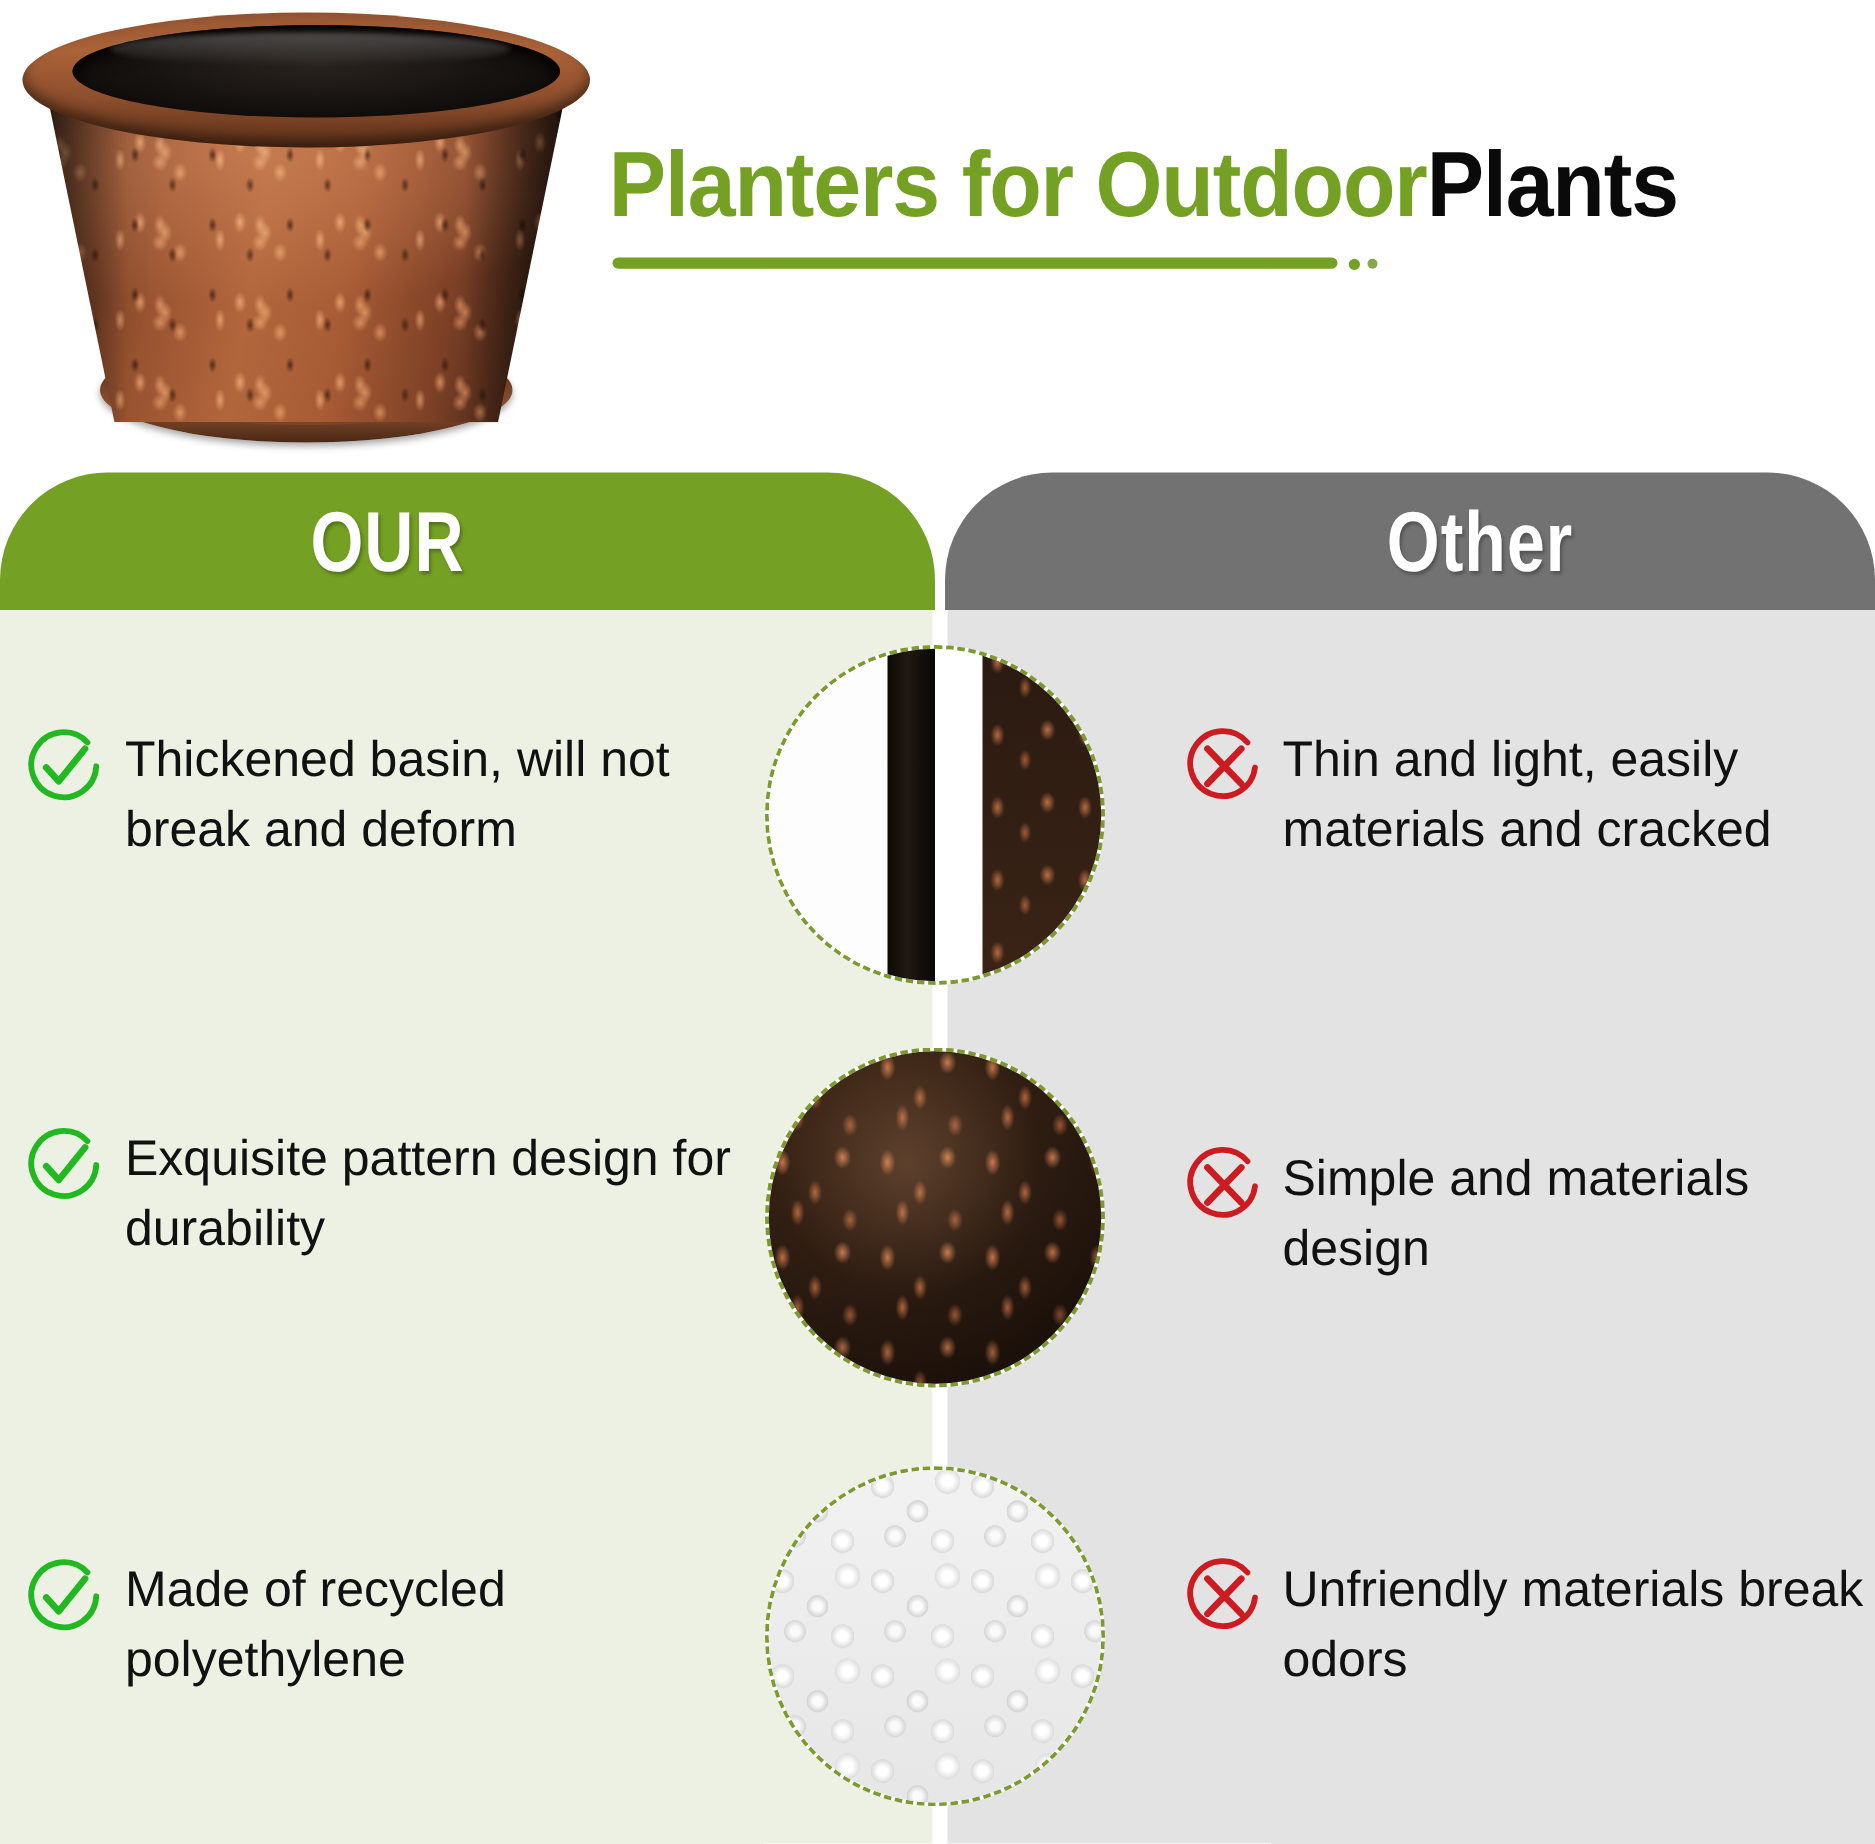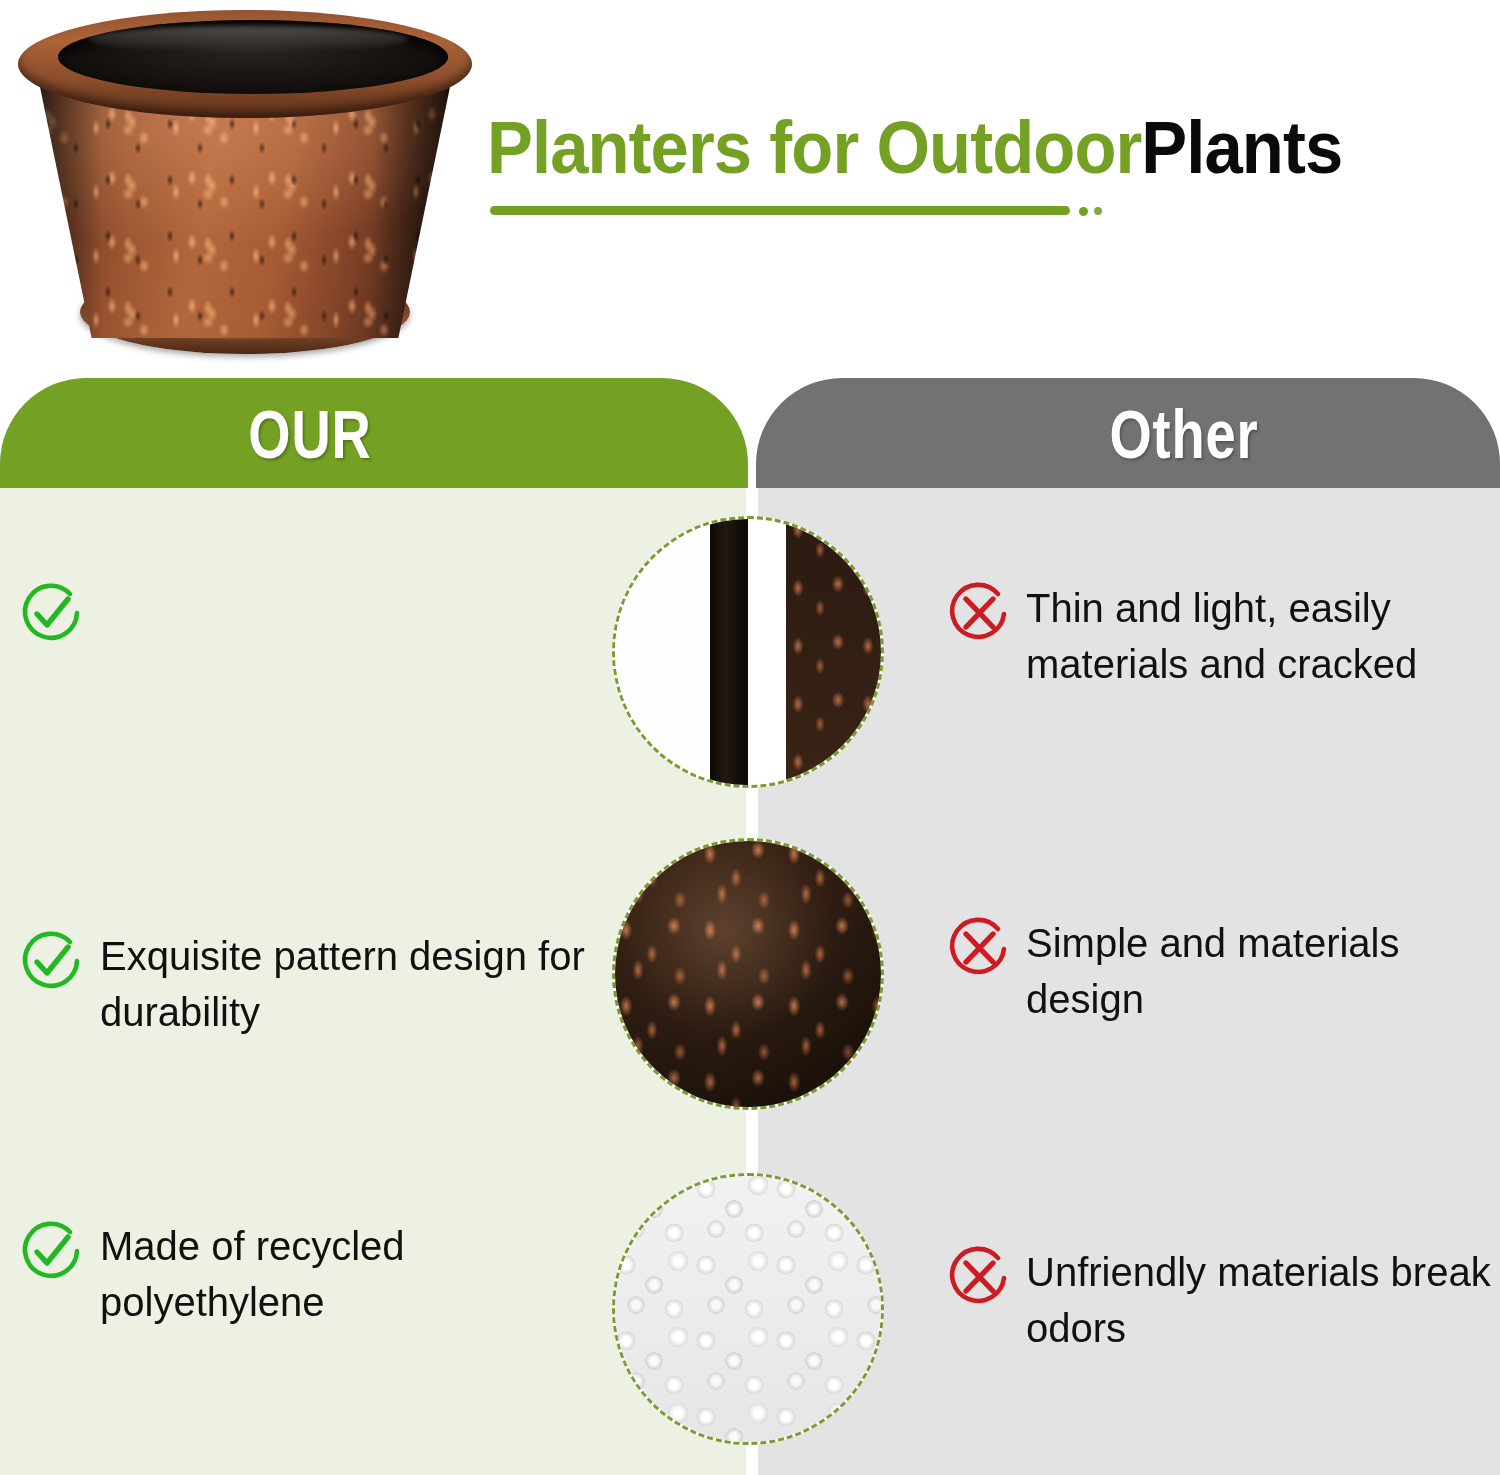--- a/index.html
+++ b/index.html
@@ -220,33 +220,34 @@
       <div class="hdr-label">Other</div>
     </div>
 
     <div class="feat feat-left" style="top:198px">
       <span class="mark">
         <svg viewBox="0 0 66 66">
             <path d="M52 14 A26 26 0 1 0 59 33" fill="none" stroke="#22B821" stroke-width="4.6" stroke-linecap="round"></path>
             <path d="M19 34 L29 45 L50 19" fill="none" stroke="#22B821" stroke-width="5.4" stroke-linecap="round" stroke-linejoin="round"></path>
           </svg>
       </span>
-    </div>
-
-    <div class="feat feat-left" style="top:546px">
+      <span class="feat-txt">Thickened basin, will not break and deform</span>
+    </div>
+
+    <div class="feat feat-left" style="top:517px">
       <span class="mark">
         <svg viewBox="0 0 66 66">
             <path d="M52 14 A26 26 0 1 0 59 33" fill="none" stroke="#22B821" stroke-width="4.6" stroke-linecap="round"></path>
             <path d="M19 34 L29 45 L50 19" fill="none" stroke="#22B821" stroke-width="5.4" stroke-linecap="round" stroke-linejoin="round"></path>
           </svg>
       </span>
       <span class="feat-txt">Exquisite pattern design for durability</span>
     </div>
 
-    <div class="feat feat-left" style="top:836px">
+    <div class="feat feat-left" style="top:862px">
       <span class="mark">
         <svg viewBox="0 0 66 66">
             <path d="M52 14 A26 26 0 1 0 59 33" fill="none" stroke="#22B821" stroke-width="4.6" stroke-linecap="round"></path>
             <path d="M19 34 L29 45 L50 19" fill="none" stroke="#22B821" stroke-width="5.4" stroke-linecap="round" stroke-linejoin="round"></path>
           </svg>
       </span>
       <span class="feat-txt">Made of recycled polyethylene</span>
     </div>
 
     <div class="feat feat-right" style="top:198px">

